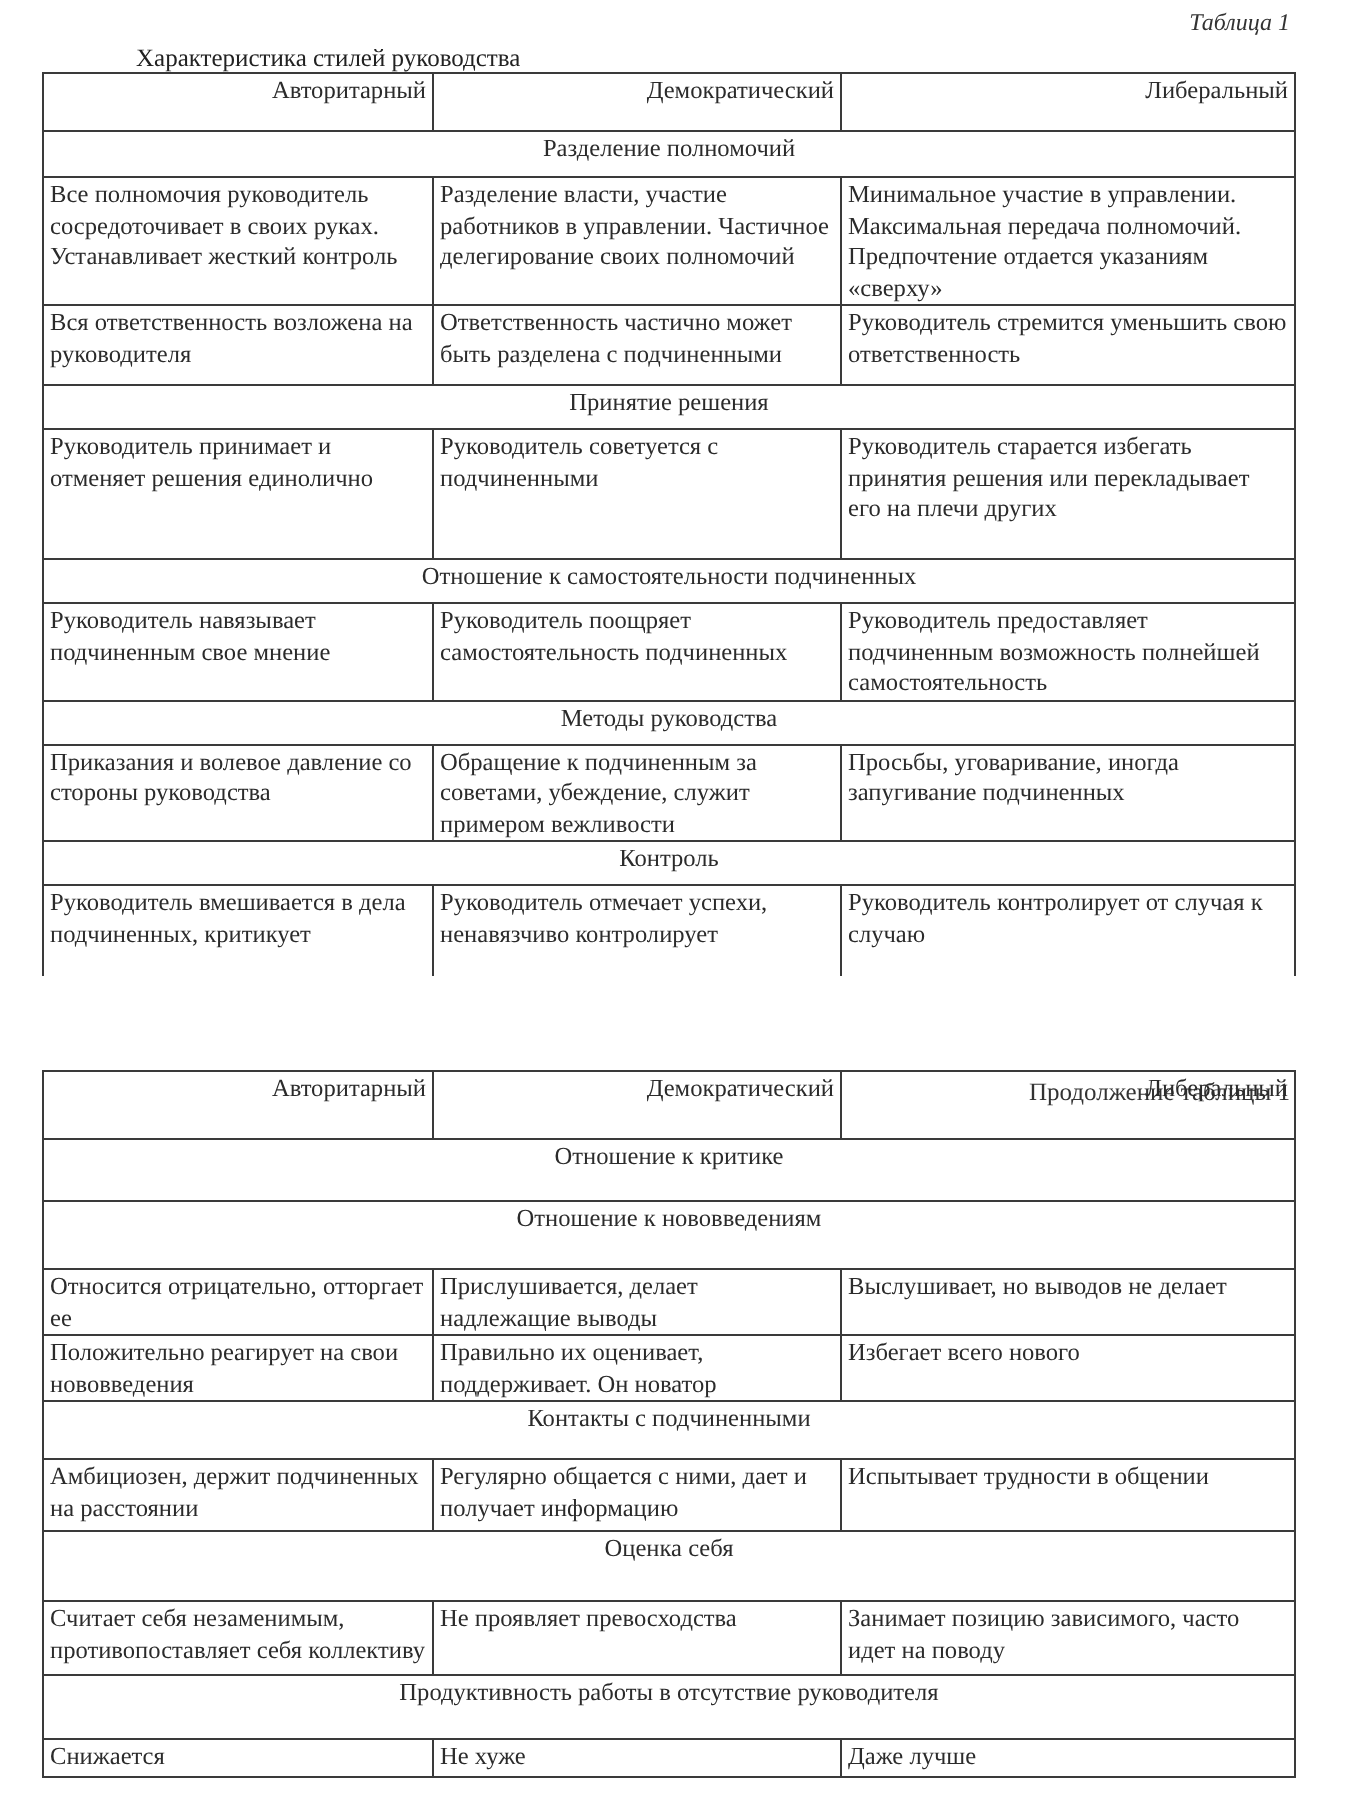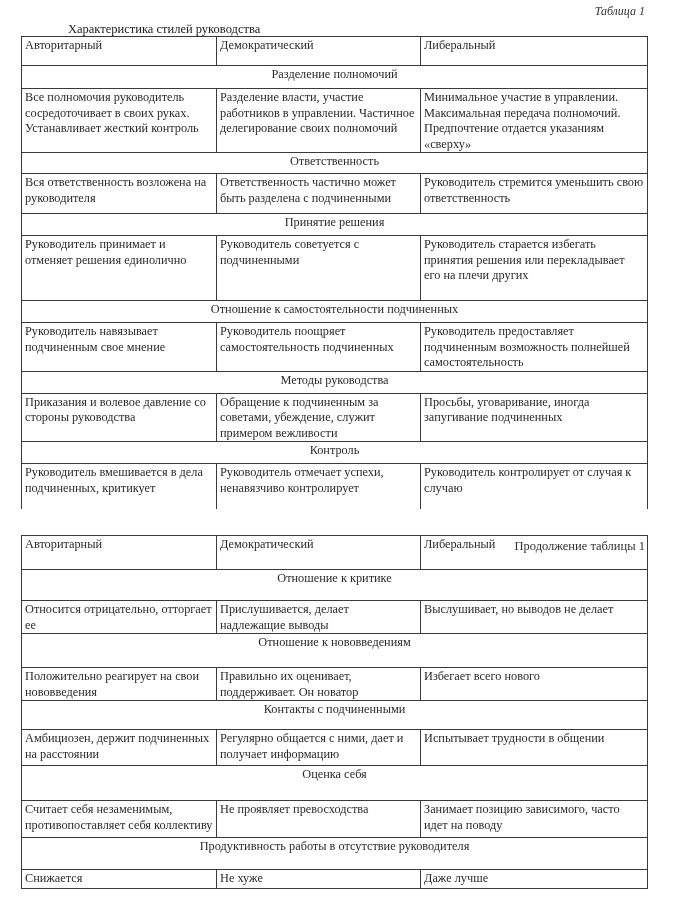--- a/index.html
+++ b/index.html
@@ -4,21 +4,21 @@
 <style>
   html, body { margin:0; padding:0; background:#ffffff; }
   body { width:675px; height:903px; position:relative; overflow:hidden;
          font-family:"Liberation Serif", "DejaVu Serif", serif; color:#2a2a2a; }
   .caption-right { position:absolute; right:30px; top:4px; font-style:italic; font-size:12px; color:#333;margin-left:17px; }
   .table-title { position:absolute; left:68px; top:22px; font-size:12.5px; color:#222; }
   .cont-label { position:absolute; right:30px; top:500px; font-size:12.5px; color:#333;margin-top:39px; }
   .tbl { position:absolute; left:21px; width:626px; border-collapse:collapse; table-layout:fixed; }
   .tbl td { border:1.3px solid #3a3a3a; padding:1px 3px 0 3px; vertical-align:top;
             font-size:12.3px; line-height:15.5px; color:#2b2b2b; }
-  .tbl td.hdr { text-align:left; vertical-align:top; padding-top:1px; }
+  .tbl td.hdr { text-align:right; vertical-align:top; padding-top:1px; }
   .tbl td.section { text-align:center; padding-top:1px; }
   #t1 { top:36px; }
   #t2 { top:535px; }
   #t1 tr.last td { border-bottom:none; }
   .c1 { width:195px; } .c2 { width:204px; } .c3 { width:227px; }
 </style>
 </head>
 <body>
 
 <div class="caption-right">Таблица 1</div>
@@ -39,23 +39,20 @@
 
   <tr style="height:23px">
     <td colspan="3" class="section">Разделение полномочий</td>
   </tr>
   <tr style="height:60px">
     <td>Все полномочия руководитель сосредоточивает в своих руках. Устанавливает жесткий контроль</td>
     <td>Разделение власти, участие работников в управлении. Частичное делегирование своих полномочий</td>
     <td>Минимальное участие в управлении. Максимальная передача полномочий. Предпочтение отдается указаниям «сверху»</td>
   </tr>
 
-  <tr style="height:21px">
-    <td colspan="3" class="section">Ответственность</td>
-  </tr>
   <tr style="height:40px">
     <td>Вся ответственность возложена на руководителя</td>
     <td>Ответственность частично может быть разделена с подчиненными</td>
     <td>Руководитель стремится уменьшить свою ответственность</td>
   </tr>
 
   <tr style="height:22px">
     <td colspan="3" class="section">Принятие решения</td>
   </tr>
   <tr style="height:65px">
@@ -104,28 +101,28 @@
   <tbody>
       <tr style="height:34px">
     <td class="hdr">Авторитарный</td>
     <td class="hdr">Демократический</td>
     <td class="hdr">Либеральный</td>
   </tr>
 
   <tr style="height:31px">
     <td colspan="3" class="section">Отношение к критике</td>
   </tr>
+  <tr style="height:34px">
+    <td colspan="3" class="section">Отношение к нововведениям</td>
+  </tr>
+
   <tr style="height:32px">
     <td>Относится отрицательно, отторгает ее</td>
     <td>Прислушивается, делает надлежащие выводы</td>
     <td>Выслушивает, но выводов не делает</td>
-  </tr>
-
-  <tr style="height:34px">
-    <td colspan="3" class="section">Отношение к нововведениям</td>
   </tr>
   <tr style="height:31px">
     <td>Положительно реагирует на свои нововведения</td>
     <td>Правильно их оценивает, поддерживает. Он новатор</td>
     <td>Избегает всего нового</td>
   </tr>
 
   <tr style="height:29px">
     <td colspan="3" class="section">Контакты с подчиненными</td>
   </tr>

